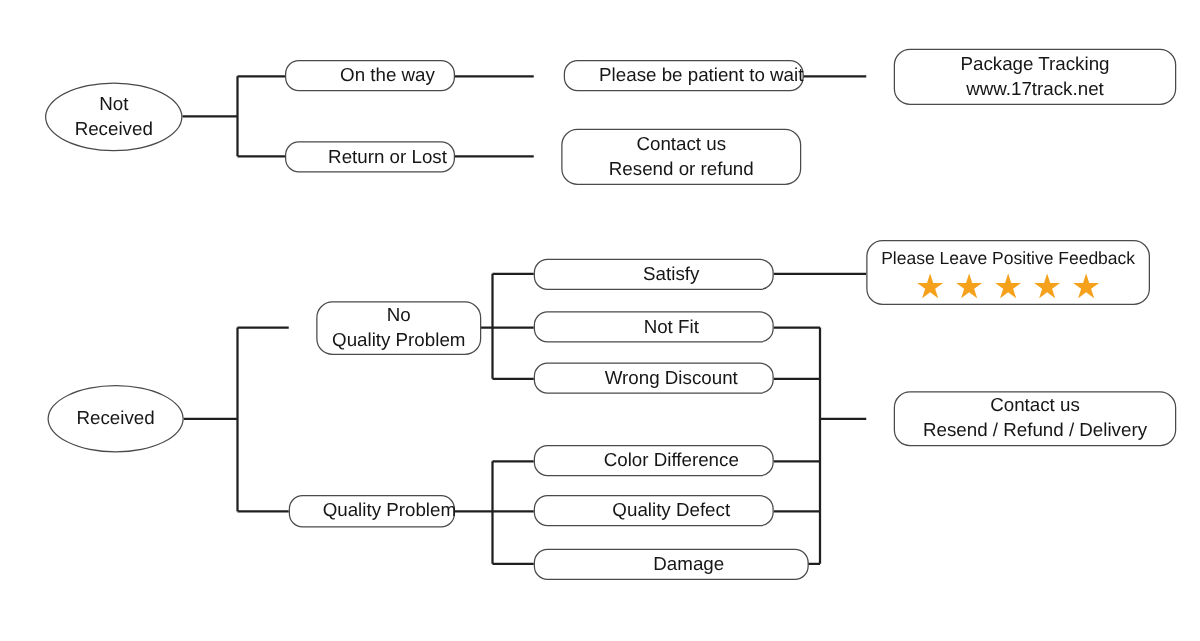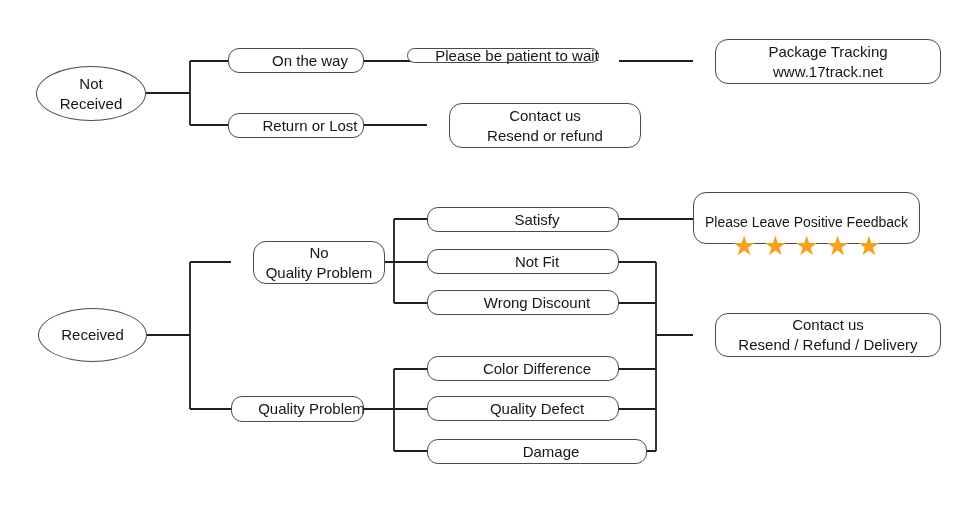--- a/index.html
+++ b/index.html
@@ -20,21 +20,21 @@
   .wires path{fill:none;stroke:var(--line);stroke-width:1.8;}
   .node{
     position:absolute;box-sizing:border-box;
     display:flex;flex-direction:column;align-items:center;justify-content:center;
     background:#fff;border:1.5px solid var(--box-border);
     font-size:15px;line-height:1.32;text-align:center;
   }
   .box{border-radius:11px;padding-left:28px;}
   .tall{border-radius:13px;margin-left:22px;}
   .ellipse{border-radius:50%;}
-  .feedback{border-radius:13px;justify-content:flex-start;padding-top:20px;}
+  .feedback{border-radius:13px;justify-content:flex-start;padding-top:4px;}
   .feedback .title{font-size:14px;white-space:nowrap;}
   .stars{
     color:var(--star);font-size:27px;line-height:1;
     letter-spacing:7px;padding-left:7px;margin-top:1px;
     font-family:"DejaVu Sans",sans-serif;
   }
   .l{white-space:nowrap;}
 </style>
 </head>
 <body>
@@ -82,21 +82,21 @@
   </div>
 
   <div class="node box" style="left:228px;top:48px;width:136px;height:25px">
     <span class="l">On the way</span>
   </div>
 
   <div class="node box" style="left:228px;top:113px;width:136px;height:25px">
     <span class="l">Return or Lost</span>
   </div>
 
-  <div class="node box" style="left:407px;top:48px;width:192px;height:15px">
+  <div class="node box" style="left:451px;top:48px;width:192px;height:25px">
     <span class="l">Please be patient to wait</span>
   </div>
 
   <div class="node tall" style="left:693px;top:39px;width:226px;height:45px">
     <span class="l">Package Tracking</span>
     <span class="l">www.17track.net</span>
   </div>
 
   <div class="node tall" style="left:427px;top:103px;width:192px;height:45px">
     <span class="l">Contact us</span>

